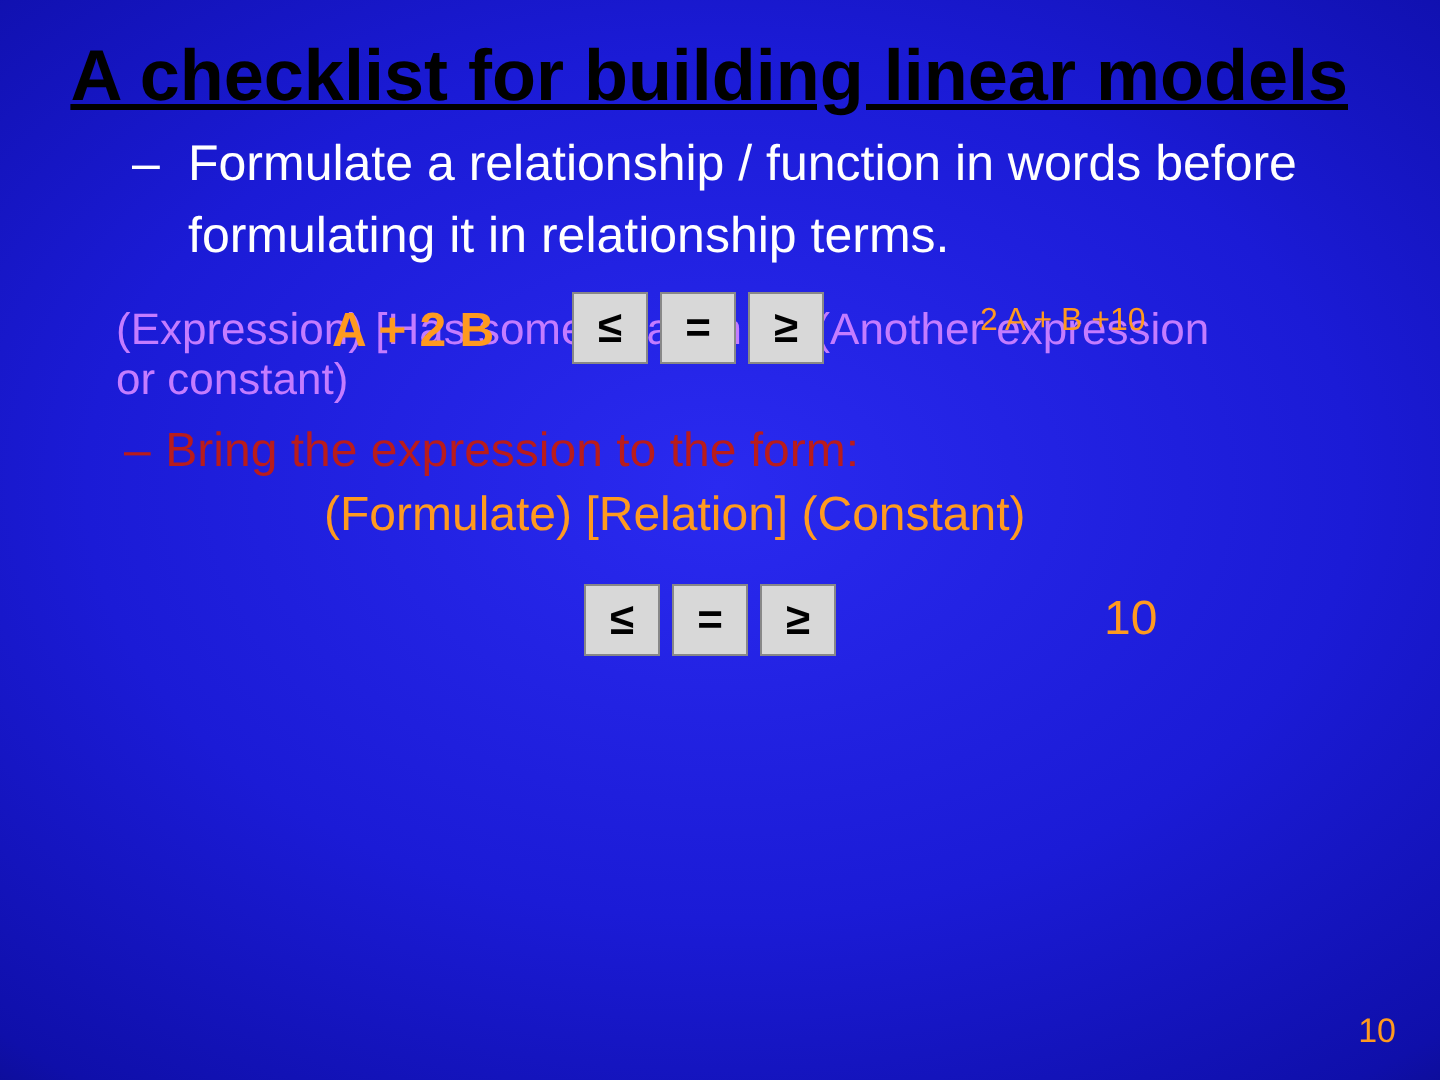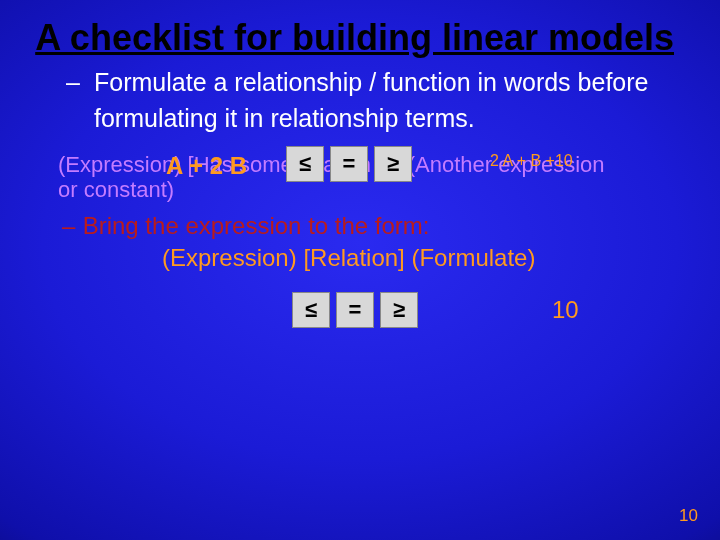--- a/index.html
+++ b/index.html
@@ -53,21 +53,21 @@
       <div class="rbox">≥</div>
     </div>
     <div class="orange-overlay2">2 A  + B  +10</div>
   </div>
 
   <div class="bring">
     <span class="dash2">–</span>
     <span>Bring the expression to the form:</span>
   </div>
 
-  <div class="form-line">(Expression) [Relation] (Formulate)</div>
+  <div class="form-line">(Formulate) [Relation] (Constant)</div>
 
   <div class="final-row">
     <div class="final-boxes">
       <div class="rbox">≤</div>
       <div class="rbox">=</div>
       <div class="rbox">≥</div>
     </div>
     <div class="final-right">10</div>
   </div>
 

